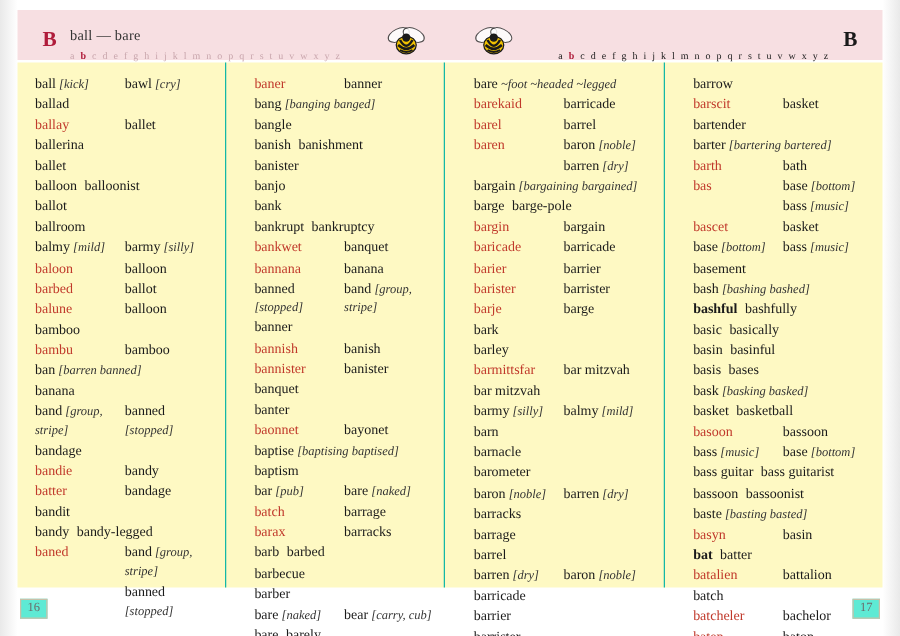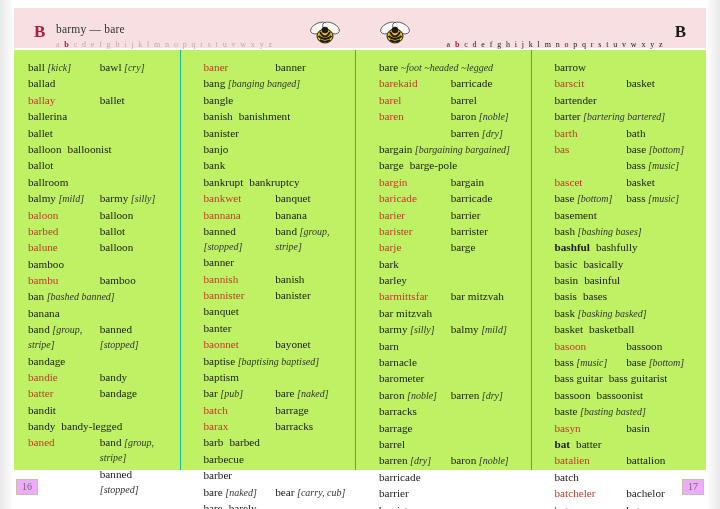--- a/index.html
+++ b/index.html
@@ -77,21 +77,21 @@
     vertical-align: middle;
   }
 
   
   .body-panel {
     position: absolute;
     left: 14px;
     top: 50px;
     width: 692px;
     height: 420px;
-    background: #bef264;
+    background: #fef9c3;
     box-sizing: border-box;
     display: flex;
   }
   .col {
     flex: 1 1 0;
     padding: 10px 8px 6px 14px;
     box-sizing: border-box;
     position: relative;
   }
   .col + .col { border-left: 1px solid #14b8a6; padding-left: 23px; }
@@ -120,21 +120,21 @@
   .note { font-style: italic; font-size: 10px; color: #333; }
 
   
   .folio {
     position: absolute;
     bottom: 14px;
     font-size: 10px;
     color: #6b6b6b;
     border: 1px solid #c8c0a8;
     padding: 1px 5px 2px 5px;
-    background: #f0abfc;
+    background: #5eead4;
   }
   .folio.left { left: 16px; }
   .folio.right { right: 16px; }
   .edge-shadow-l {
     position: absolute; left:0; top:0; bottom:0; width:14px;
     background: linear-gradient(to right, #e9e9e9, #ffffff);
   }
   .edge-shadow-r {
     position: absolute; right:0; top:0; bottom:0; width:14px;
     background: linear-gradient(to left, #e9e9e9, #ffffff);
@@ -145,21 +145,21 @@
 
 <div class="page">
 
   <div class="edge-shadow-l"></div>
   <div class="edge-shadow-r"></div>
 
   <div class="header">
     <div class="corner-letter left">B</div>
     <div class="corner-letter right">B</div>
 
-    <div class="running-head left">barmy — bare</div>
+    <div class="running-head left">ball — bare</div>
     <div class="running-head right">bare — batch</div>
 
     <div class="alpha-strip left"><span>a</span> <span class="cur">b</span> <span>c d e f g h i j k l m n o p q r s t u v w x y z</span></div>
     <div class="alpha-strip right"><span>a</span> <span class="cur">b</span> <span>c d e f g h i j k l m n o p q r s t u v w x y z</span></div>
 
     <div class="bees">
       <span class="bee">
         <svg width="34" height="26" viewBox="0 0 34 26">
           <ellipse cx="11" cy="8" rx="9" ry="5" fill="#ffffff" stroke="#333" stroke-width="0.8" opacity="0.85" transform="rotate(-25 11 8)"></ellipse>
           <ellipse cx="23" cy="8" rx="9" ry="5" fill="#ffffff" stroke="#333" stroke-width="0.8" opacity="0.85" transform="rotate(25 23 8)"></ellipse>
@@ -236,21 +236,21 @@
         </div>
         <div class="entry">
           <span class="w1 right">bamboo</span>
           <span class="w2 right"></span>
         </div>
         <div class="entry">
           <span class="w1 wrong">bambu</span>
           <span class="w2 right">bamboo</span>
         </div>
         <div class="entry">
-          <span class="w1 right" style="width: 100%;">ban<span class="note"> [bashed banned]</span></span>
+          <span class="w1 right" style="width: 100%;">ban<span class="note"> [barren banned]</span></span>
         </div>
         <div class="entry">
           <span class="w1 right">banana</span>
           <span class="w2 right"></span>
         </div>
         <div class="entry">
           <span class="w1 right">band<span class="note"> [group, stripe]</span></span>
           <span class="w2 right">banned<span class="note"> [stopped]</span></span>
         </div>
         <div class="entry">
@@ -536,21 +536,21 @@
         </div>
         <div class="entry">
           <span class="w1 right">base<span class="note"> [bottom]</span></span>
           <span class="w2 right">bass<span class="note"> [music]</span></span>
         </div>
         <div class="entry">
           <span class="w1 right">basement</span>
           <span class="w2 right"></span>
         </div>
         <div class="entry">
-          <span class="w1 right" style="width: 100%;">bash<span class="note"> [bashing bases]</span></span>
+          <span class="w1 right" style="width: 100%;">bash<span class="note"> [bashing bashed]</span></span>
         </div>
         <div class="entry">
           <span class="w1 right" style="width: auto; padding-right: 6px; font-weight: bold;">bashful</span>
           <span class="w2 right" style="width: auto;">bashfully</span>
         </div>
         <div class="entry">
           <span class="w1 right" style="width: auto; padding-right: 6px; font-family: Liberation Serif, serif;">basic</span>
           <span class="w2 right" style="width: auto;">basically</span>
         </div>
         <div class="entry">

